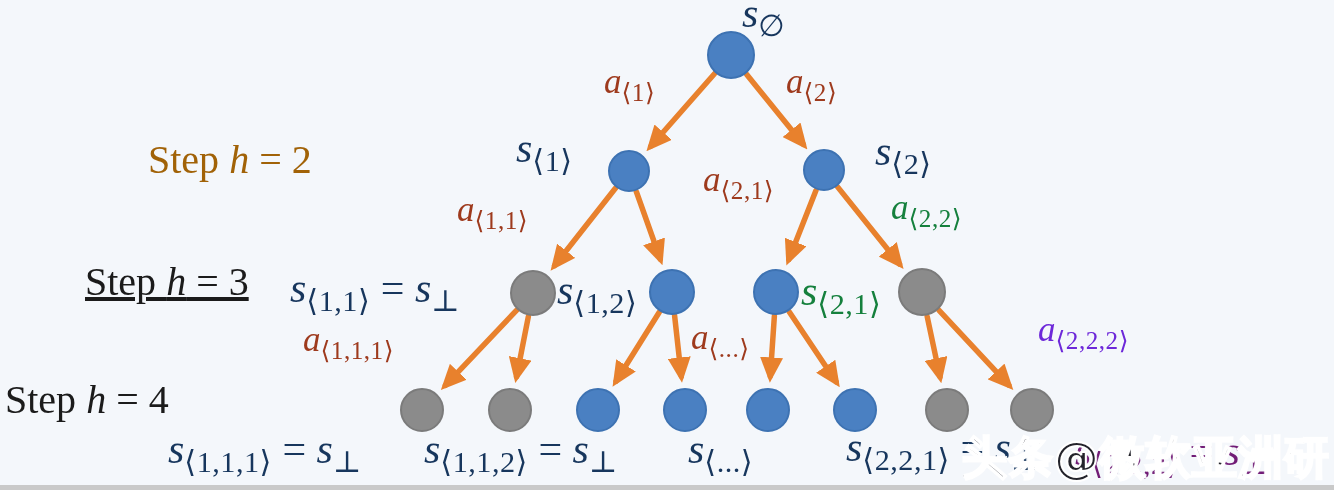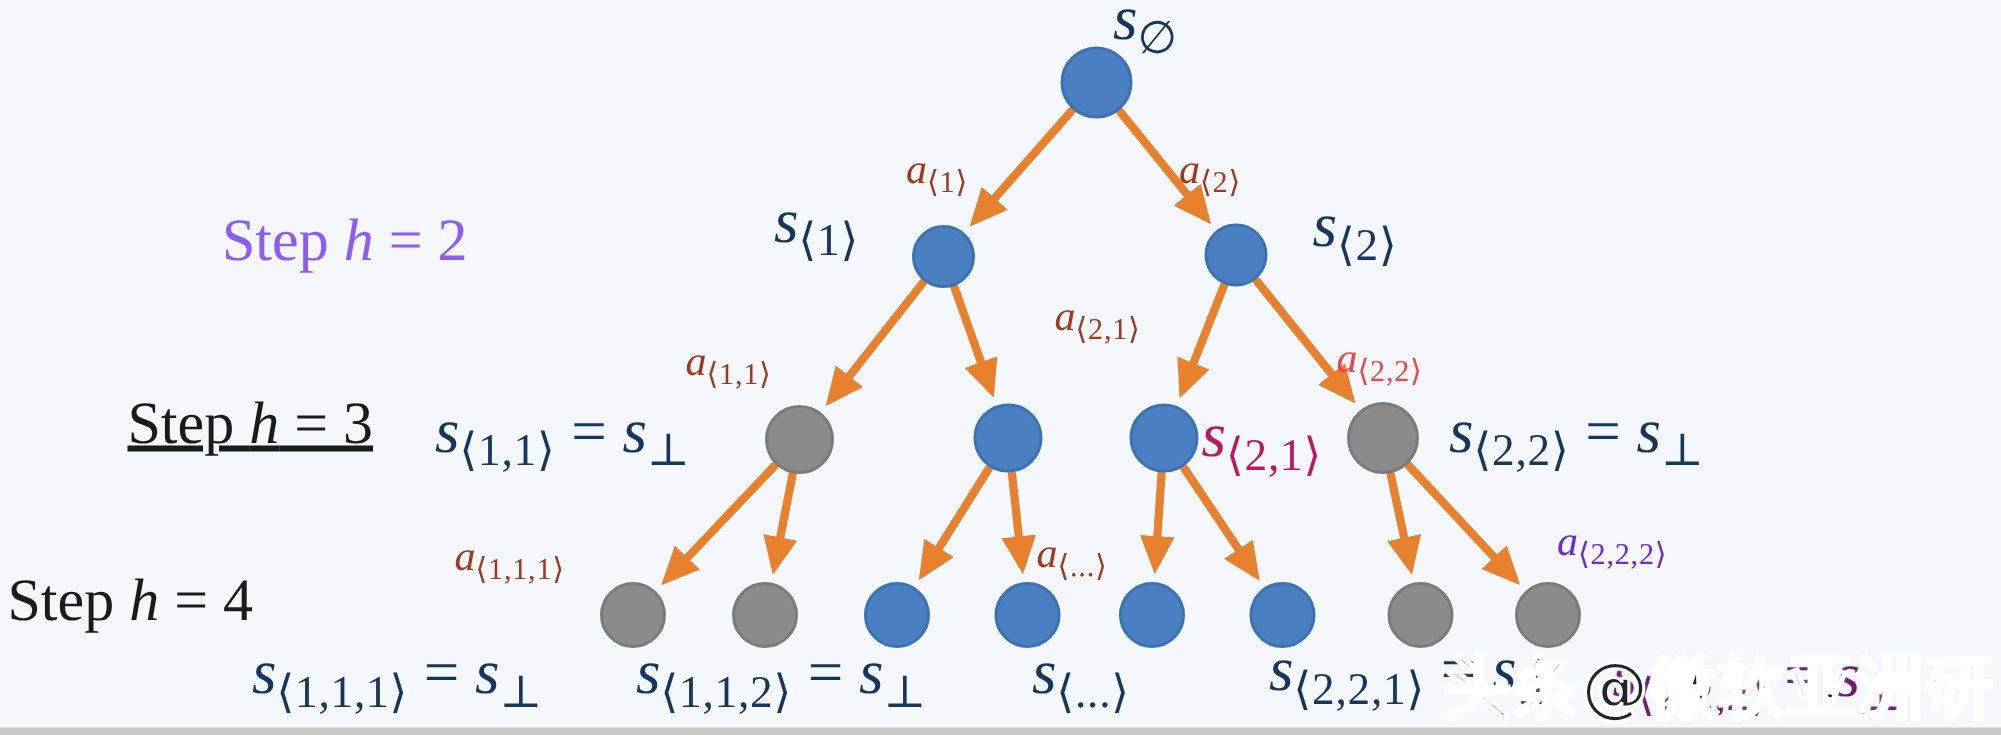--- a/index.html
+++ b/index.html
@@ -6,21 +6,21 @@
   #canvas{
     position:relative; width:1334px; height:490px; overflow:hidden;
     font-family:"Liberation Serif","DejaVu Serif",serif;
   }
   #edges{position:absolute; left:0; top:0; z-index:1;}
   .tree-node{position:absolute; border-radius:50%; z-index:5; box-sizing:border-box;}
   .lbl{position:absolute; z-index:10; line-height:1; white-space:nowrap;}
   .lbl i{font-style:italic;}
   .lbl sub{font-size:0.72em; vertical-align:-0.30em; line-height:0; letter-spacing:0.5px;}
   .state-label{font-size:42px;}
-  .action-label{font-size:28px;margin-top:36px;}
+  .action-label{font-size:35px;}
   .step-label{font-size:40px;}
   #bottombar{position:absolute; left:0; bottom:0; width:100%; height:5px; z-index:3;}
   #watermark{
     position:absolute; z-index:50; font-size:45px; font-weight:700;
     font-family:"DejaVu Sans","Liberation Sans",sans-serif;
     -webkit-text-stroke:2px #ffffff; letter-spacing:1px;
     text-shadow:0 0 3px rgba(255,255,255,0.9);
   }
 </style>
 </head>
@@ -65,31 +65,31 @@
     <div class="tree-node" style="left: 576px; top: 388px; height: 44px; width: 44px; background: rgb(74, 128, 194); border: 2px solid rgb(61, 114, 178);"></div>
     <div class="tree-node" style="left: 663px; top: 388px; height: 44px; width: 44px; background: rgb(74, 128, 194); border: 2px solid rgb(61, 114, 178);"></div>
     <div class="tree-node" style="left: 746px; top: 388px; height: 44px; width: 44px; background: rgb(74, 128, 194); border: 2px solid rgb(61, 114, 178);"></div>
     <div class="tree-node" style="left: 833px; top: 388px; height: 44px; width: 44px; background: rgb(74, 128, 194); border: 2px solid rgb(61, 114, 178);"></div>
     <div class="tree-node" style="left: 925px; top: 388px; height: 44px; width: 44px; background: rgb(139, 139, 139); border: 2px solid rgb(123, 123, 123);"></div>
     <div class="tree-node" style="left: 1010px; top: 388px; height: 44px; width: 44px; background: rgb(139, 139, 139); border: 2px solid rgb(123, 123, 123);"></div>
     <div class="lbl state-label" style="left: 742px; top: -8px; color: rgb(23, 54, 93);"><i>s</i><sub>∅</sub></div>
     <div class="lbl state-label" style="left: 516px; top: 127px; color: rgb(23, 54, 93);"><i>s</i><sub>⟨1⟩</sub></div>
     <div class="lbl state-label" style="left: 875px; top: 130px; color: rgb(23, 54, 93);"><i>s</i><sub>⟨2⟩</sub></div>
     <div class="lbl state-label" style="left: 290px; top: 267px; color: rgb(23, 54, 93);"><i>s</i><sub>⟨1,1⟩</sub><span> = </span><i>s</i><sub>⊥</sub></div>
-    <div class="lbl state-label" style="left: 801px; top: 270px; color: #be185d;"><i>s</i><sub>⟨2,1⟩</sub></div>
-    <div class="lbl state-label" style="left: 966px; top: 267px; color: rgb(23, 54, 93);"><i>s</i><sub>⟨2,2⟩</sub><span> = </span><i>s</i><sub>⊥</sub></div>
+    <div class="lbl state-label" style="left: 557px; top: 269px; color: rgb(23, 54, 93);"><i>s</i><sub>⟨1,2⟩</sub></div>
+    <div class="lbl state-label" style="left: 801px; top: 270px; color: #15803d;"><i>s</i><sub>⟨2,1⟩</sub></div>
     <div class="lbl state-label" style="left: 168px; top: 428px; color: rgb(23, 54, 93);"><i>s</i><sub>⟨1,1,1⟩</sub><span> = </span><i>s</i><sub>⊥</sub></div>
     <div class="lbl state-label" style="left: 424px; top: 428px; color: rgb(23, 54, 93);"><i>s</i><sub>⟨1,1,2⟩</sub><span> = </span><i>s</i><sub>⊥</sub></div>
     <div class="lbl state-label" style="left: 688px; top: 428px; color: rgb(23, 54, 93);"><i>s</i><sub>⟨...⟩</sub></div>
     <div class="lbl state-label" style="left: 846px; top: 426px; color: rgb(23, 54, 93);"><i>s</i><sub>⟨2,2,1⟩</sub><span> = </span><i>s</i><sub>⊥</sub></div>
     <div class="lbl state-label" style="left: 1075px; top: 430px; color: #701a75;"><i>s</i><sub>⟨2,2,2⟩</sub><span> = </span><i>s</i><sub>⊥</sub></div>
     <div class="lbl action-label" style="left: 604px; top: 64px; color: rgb(158, 58, 29);"><i>a</i><sub>⟨1⟩</sub></div>
     <div class="lbl action-label" style="left: 786px; top: 64px; color: rgb(158, 58, 29);"><i>a</i><sub>⟨2⟩</sub></div>
     <div class="lbl action-label" style="left: 457px; top: 192px; color: rgb(158, 58, 29);"><i>a</i><sub>⟨1,1⟩</sub></div>
     <div class="lbl action-label" style="left: 703px; top: 162px; color: rgb(158, 58, 29);"><i>a</i><sub>⟨2,1⟩</sub></div>
-    <div class="lbl action-label" style="left: 891px; top: 190px; color: #ef4444;"><i>a</i><sub>⟨2,2⟩</sub></div>
+    <div class="lbl action-label" style="left: 891px; top: 190px; color: #15803d;"><i>a</i><sub>⟨2,2⟩</sub></div>
     <div class="lbl action-label" style="left: 303px; top: 322px; color: rgb(158, 58, 29);"><i>a</i><sub>⟨1,1,1⟩</sub></div>
     <div class="lbl action-label" style="left: 691px; top: 320px; color: rgb(158, 58, 29);"><i>a</i><sub>⟨...⟩</sub></div>
     <div class="lbl action-label" style="left: 1038px; top: 312px; color: #6d28d9;"><i>a</i><sub>⟨2,2,2⟩</sub></div>
-    <div class="lbl step-label" style="left: 148px; top: 140px; color: #8b5cf6;"><span>Step </span><i>h</i><span> = 2</span></div>
+    <div class="lbl step-label" style="left: 148px; top: 140px; color: #a16207;"><span>Step </span><i>h</i><span> = 2</span></div>
     <div class="lbl step-label" style="left: 85px; top: 262px; color: rgb(27, 27, 27); text-decoration: underline;"><span>Step </span><i>h</i><span> = 3</span></div>
     <div class="lbl step-label" style="left: 5px; top: 380px; color: rgb(27, 27, 27);"><span>Step </span><i>h</i><span> = 4</span></div>
   </div>
 
 </body></html>

